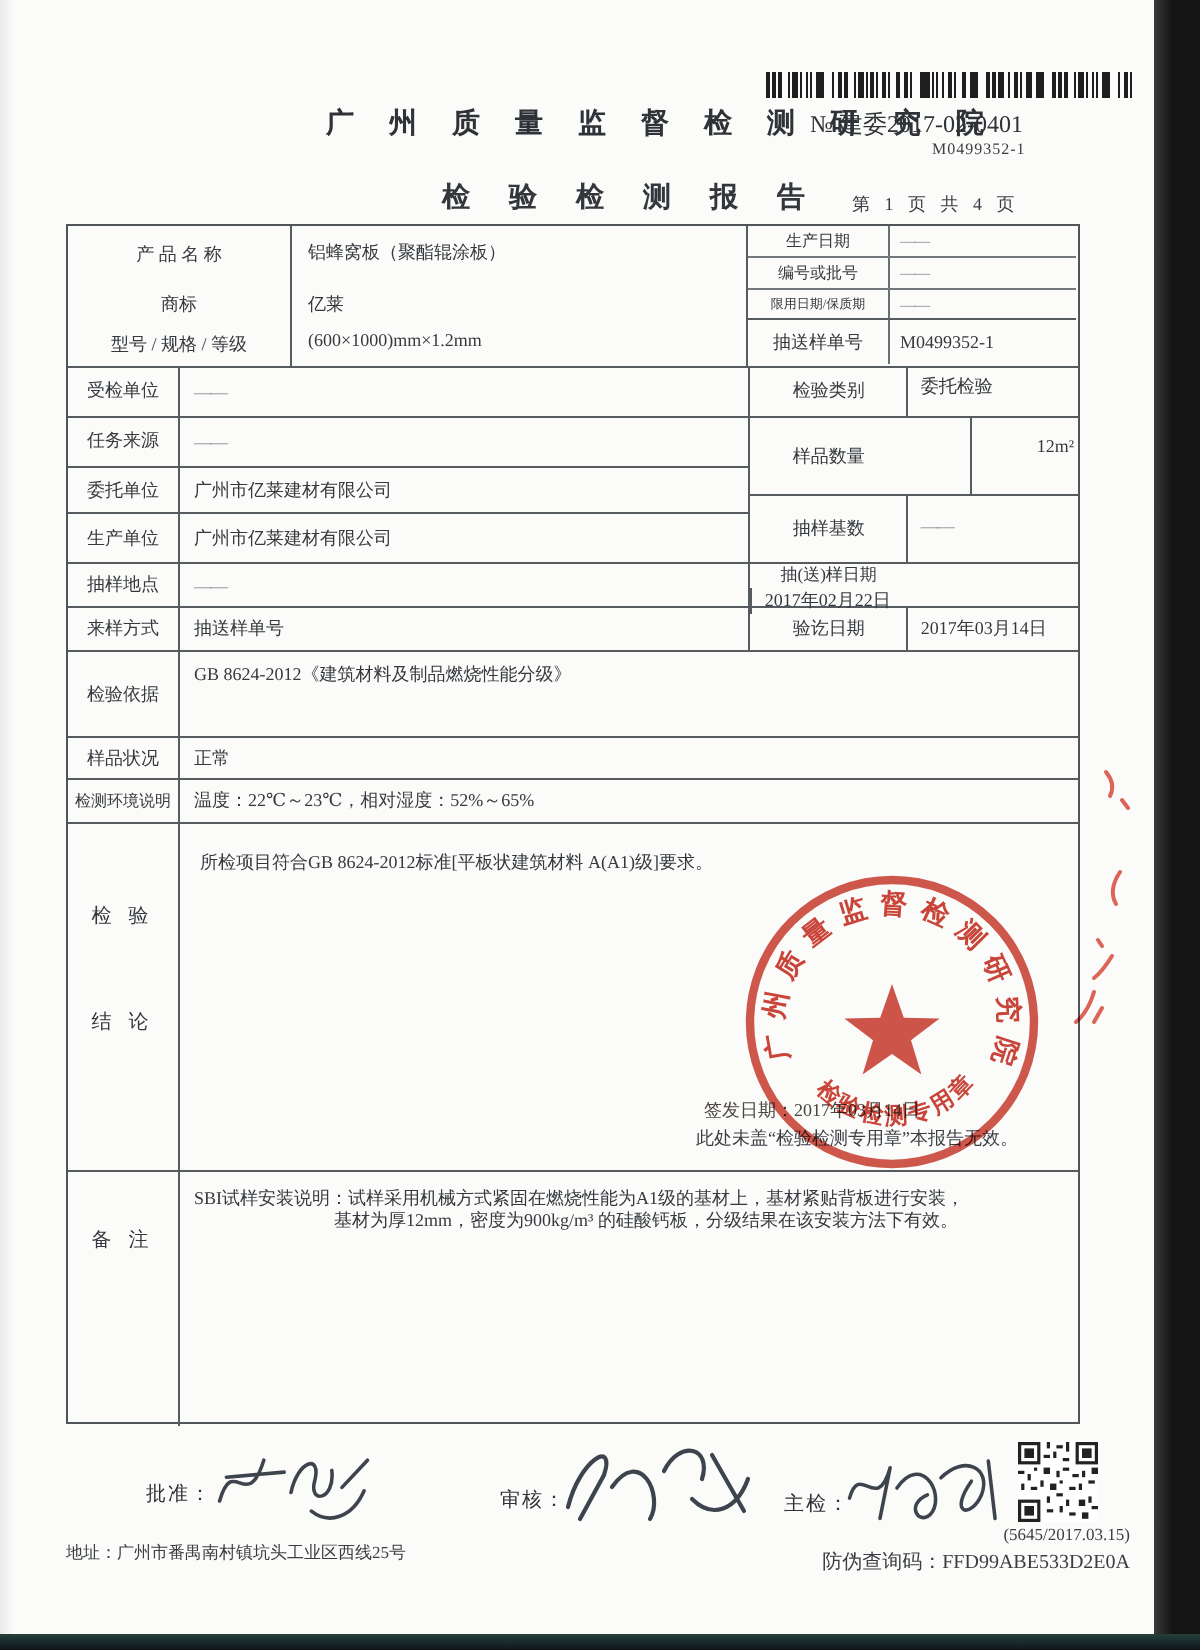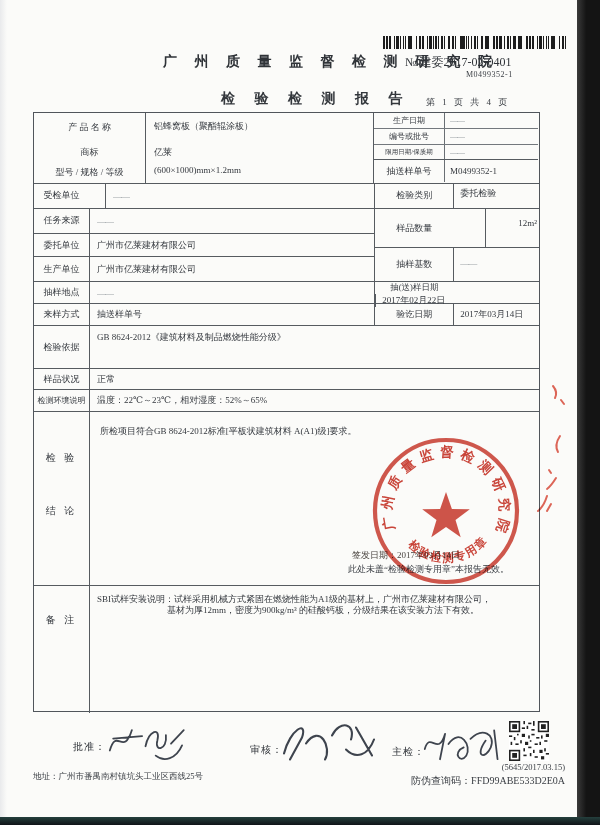--- a/index.html
+++ b/index.html
@@ -127,21 +127,21 @@
         </div>
         <div class="sub" style="height:22px;">
           <div class="sl" style="font-size:9px;">抽送样单号</div>
           <div class="sv" style="font-size:9px;">M0499352-1</div>
         </div>
       </div>
     </div>
 
     <div id="blockB">
       <div class="leftcol">
-        <div class="b-row" style="height:25px;gap:16px;">
+        <div class="b-row" style="height:25px;">
           <div class="cell b-lab lab">受检单位</div>
           <div class="cell b-val val muted">——</div>
         </div>
         <div class="b-row" style="height:25px;">
           <div class="cell b-lab lab">任务来源</div>
           <div class="cell b-val val muted">——</div>
         </div>
         <div class="b-row" style="height:24px;">
           <div class="cell b-lab lab">委托单位</div>
           <div class="cell b-val val">广州市亿莱建材有限公司</div>
@@ -220,21 +220,21 @@
           <polygon points="80,61 85.9,77.9 103.8,78.3 89.5,89.1 94.7,106.2 80,96 65.3,106.2 70.5,89.1 56.2,78.3 74.1,77.9" fill="#c9362a" opacity=".92"></polygon>
         </svg>
       </div>
     </div>
 
     <div id="remark">
       <div class="clab">
         <span>备 注</span>
       </div>
       <div class="cbody">
-        <div class="abs" id="remark-l1">SBI试样安装说明：试样采用机械方式紧固在燃烧性能为A1级的基材上，广州市亿莱建材有限公司，</div>
+        <div class="abs" id="remark-l1">SBI试样安装说明：试样采用机械方式紧固在燃烧性能为A1级的基材上，基材紧贴背板进行安装，</div>
         <div class="abs" id="remark-l2">基材为厚12mm，密度为900kg/m³ 的硅酸钙板，分级结果在该安装方法下有效。</div>
       </div>
     </div>
   </div>
 
   <div class="abs sig-lab" style="left:73px;top:740px;">批准：</div>
   <svg class="abs" style="left:103px;top:718px;" width="85" height="48" viewBox="0 0 100 52">
     <path class="sig" d="M8,36 C16,8 24,44 34,12 M12,22 L46,19 M50,31 C54,12 68,8 64,24 C60,38 76,36 74,18 M62,42 C72,50 86,46 93,30 M80,28 L95,12"></path>
   </svg>
   <div class="abs sig-lab" style="left:250px;top:743px;">审核：</div>

